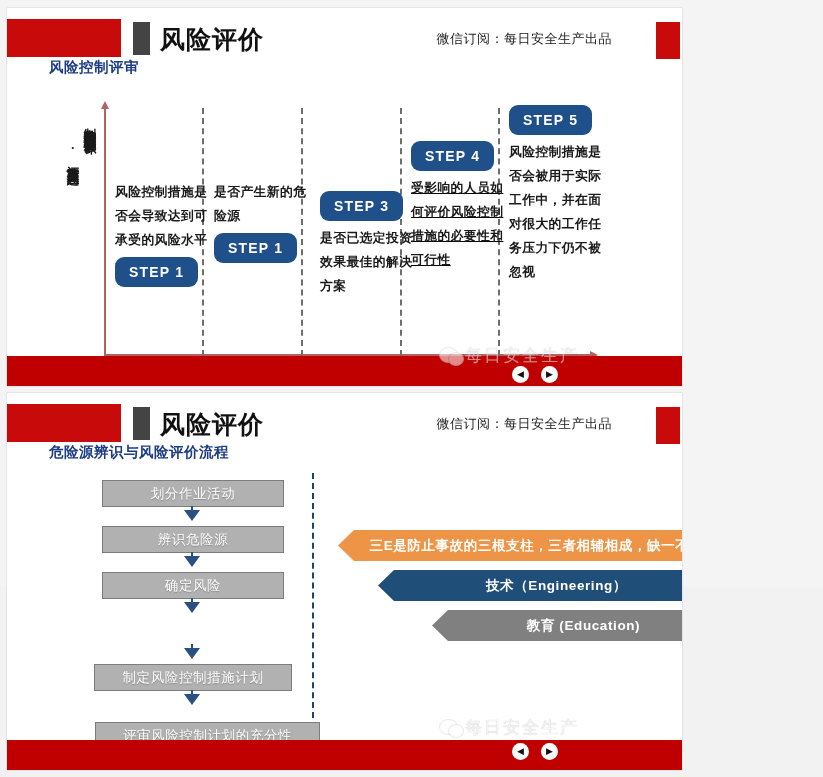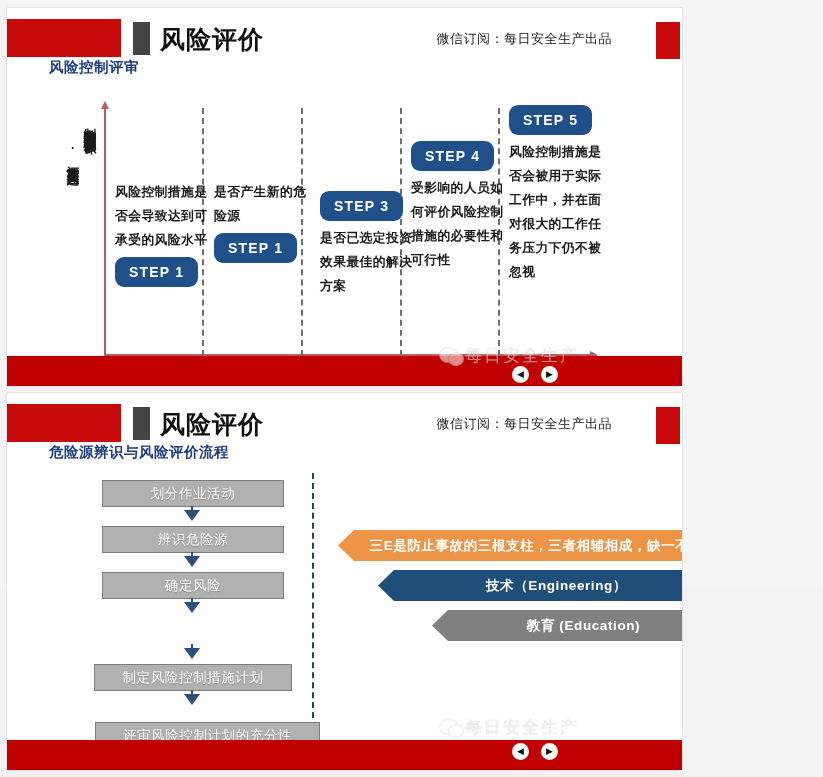--- a/index.html
+++ b/index.html
@@ -122,21 +122,21 @@
     <div class="col" style="left:207px;top:172px;">
       <div class="coltext">是否产生新的危险源</div>
       <div class="stepbox">STEP 1</div>
     </div>
 
     <div class="col" style="left:313px;top:178px;">
       <div class="stepbox">STEP 3</div>
       <div class="coltext">是否已选定投资效果最佳的解决方案</div>
     </div>
 
-    <div class="col" style="left:404px;top:128px;">
+    <div class="col" style="left:404px;top:128px;text-decoration:underline;">
       <div class="stepbox">STEP 4</div>
       <div class="coltext">受影响的人员如何评价风险控制措施的必要性和可行性</div>
     </div>
 
     <div class="col" style="left:502px;top:92px;">
       <div class="stepbox">STEP 5</div>
       <div class="coltext">风险控制措施是否会被用于实际工作中，并在面对很大的工作任务压力下仍不被忽视</div>
     </div>
 
     <div class="footer-red"></div>

